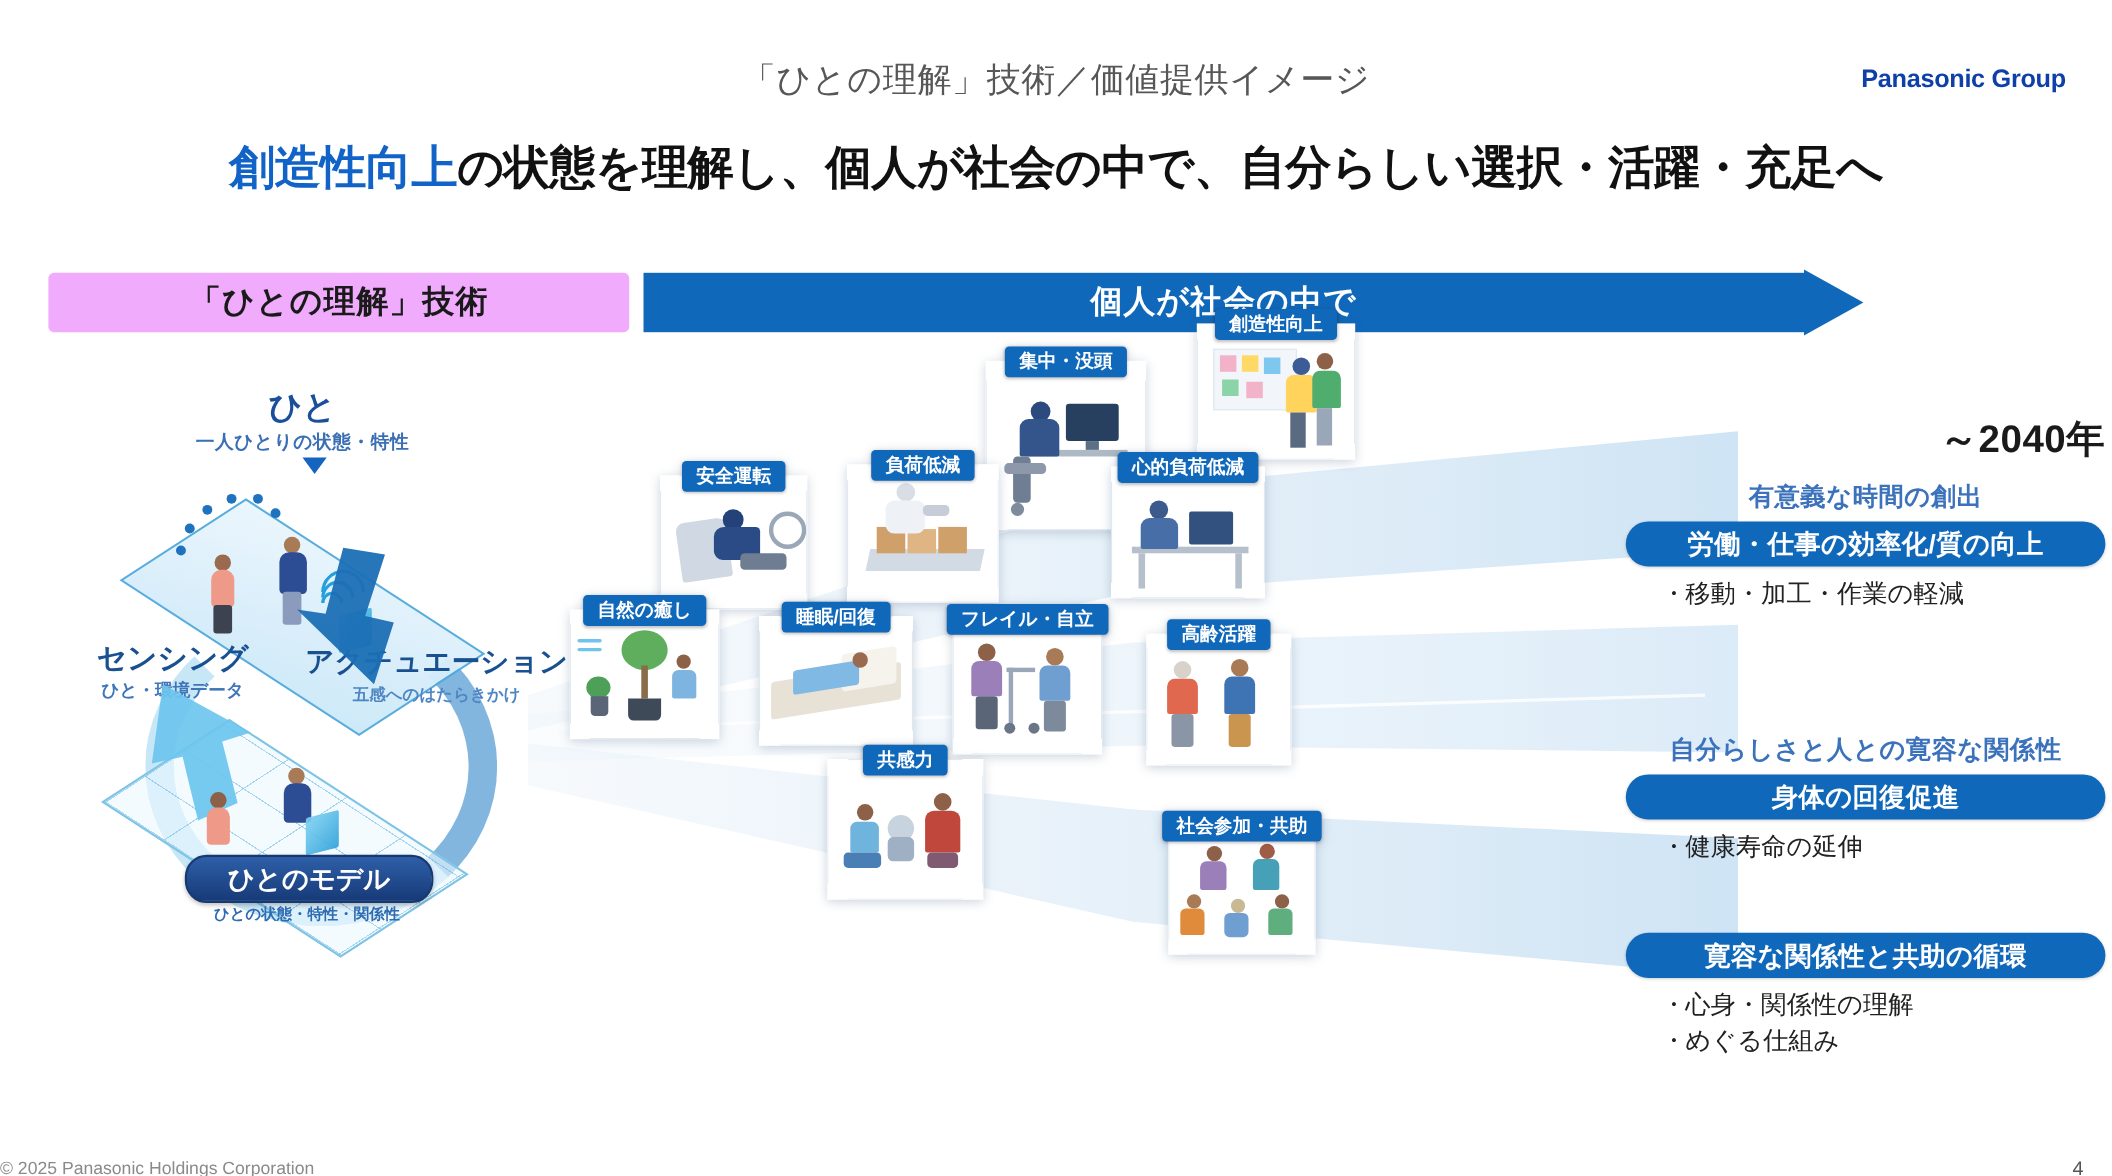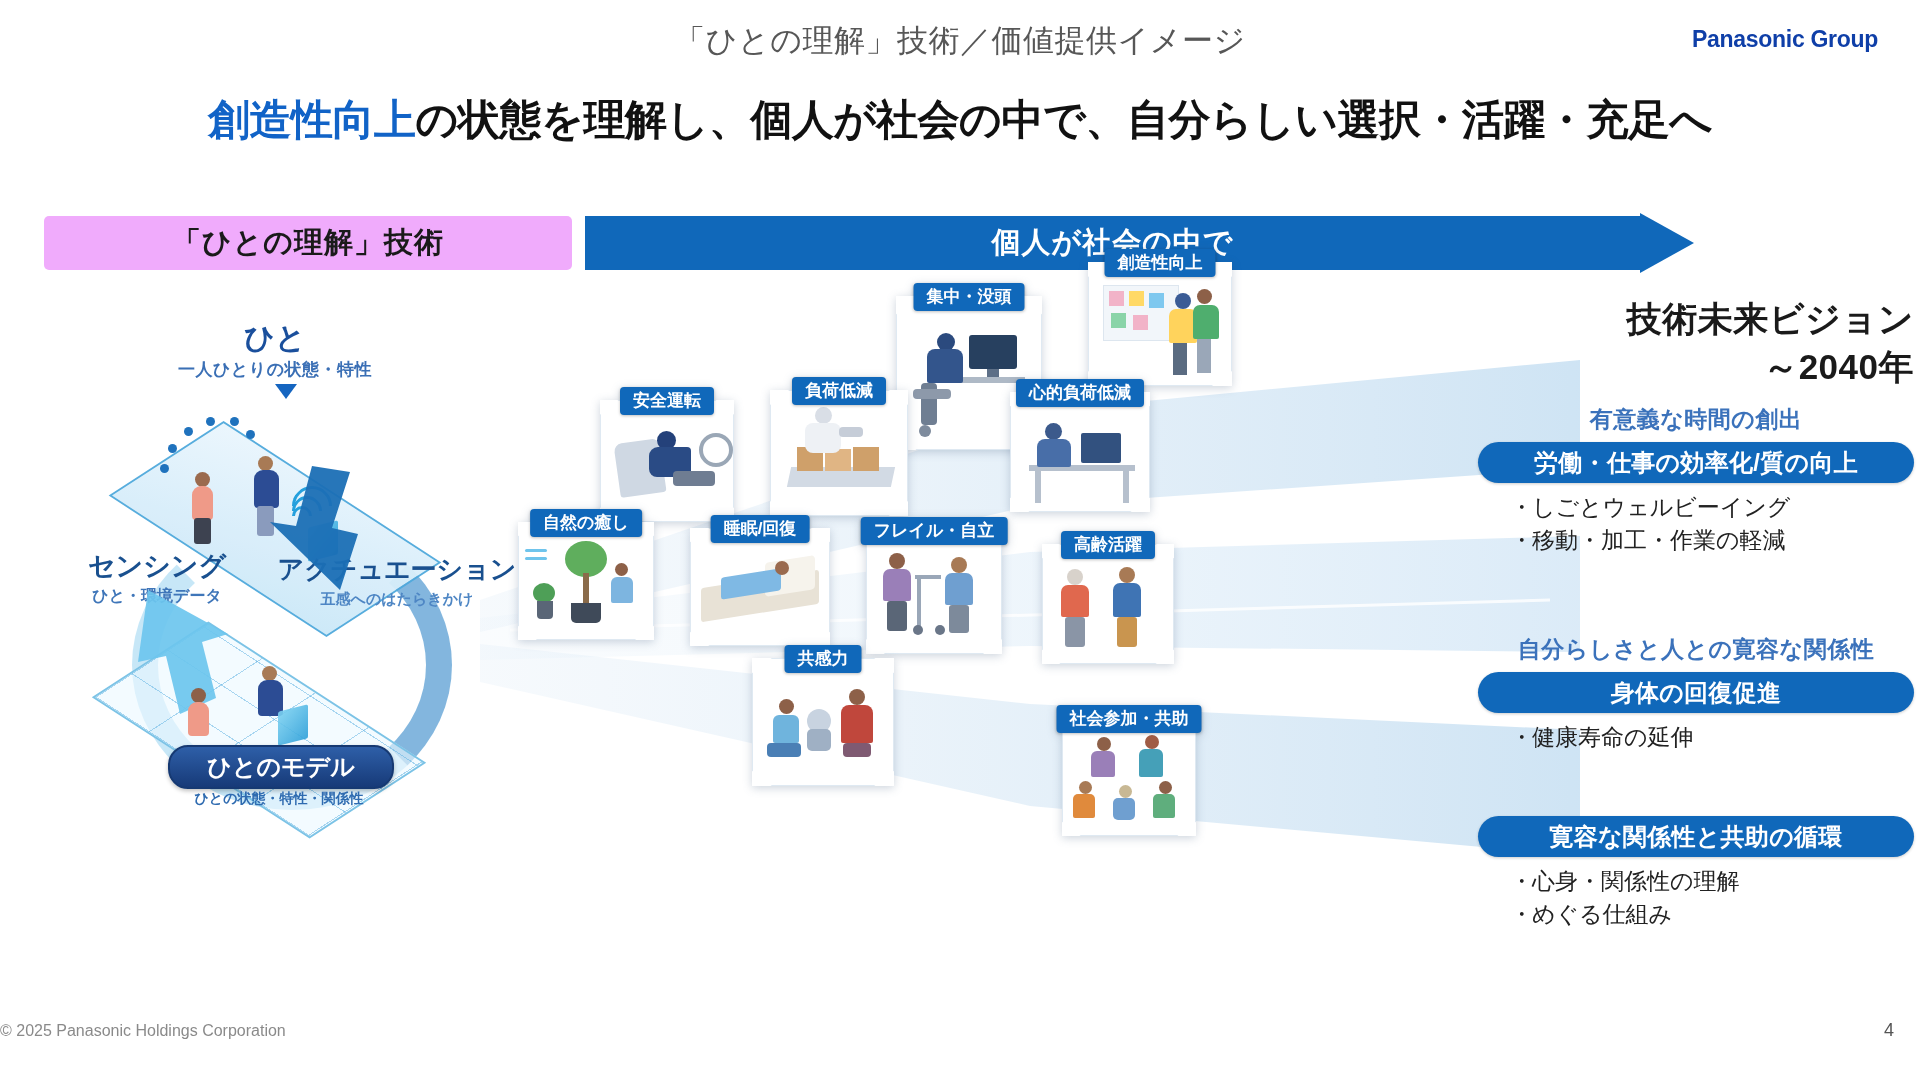--- a/index.html
+++ b/index.html
@@ -3,21 +3,21 @@
 <meta charset="utf-8">
 <style>
   html,body{margin:0;padding:0;}
   body{
     width:1920px;height:1069px;
     background:#ffffff;
     font-family:"Liberation Sans","DejaVu Sans",sans-serif;
     overflow:hidden;position:relative;
     -webkit-font-smoothing:antialiased;
   }
-  .slide{position:absolute;inset:0;}
+  .slide{position:absolute;inset:0;margin-top:32px;}
 
   
   .hdr-title{
     position:absolute;left:0;top:20px;width:1920px;text-align:center;
     font-size:31px;color:#575757;letter-spacing:.5px;font-weight:400;
   }
   .logo{
     position:absolute;right:42px;top:26px;
     font-size:23px;font-weight:bold;color:#0f3fa8;letter-spacing:-.3px;
   }
@@ -474,30 +474,28 @@
         <div class="p-head" style="left:56px;top:66px;width:13px;height:13px;background:#c8b894;"></div>
         <div class="p-rect" style="left:50px;top:79px;width:22px;height:22px;background:#6f9fd0;border-radius:5px;"></div>
         <div class="p-head" style="left:96px;top:62px;width:13px;height:13px;background:#8d6048;"></div>
         <div class="p-rect" style="left:90px;top:75px;width:22px;height:24px;background:#5fae7d;border-radius:5px 5px 2px 2px;"></div>
       </div>
     </div>
     <div class="hex-label" style="top:-13px;">社会参加・共助</div>
   </div>
 
   <div class="rpanel">
-    <div class="vision-t1">技術未来ビジョン</div>
     <div class="vision-t2">～2040年</div>
 
     <div class="sec" style="top:108px;">
       <div class="sec-lead">有意義な時間の創出</div>
       <div class="sec-pill">
         <span>労働・仕事の効率化/質の向上</span>
       </div>
       <ul class="sec-list">
-        <li>しごとウェルビーイング</li>
         <li>移動・加工・作業の軽減</li>
       </ul>
     </div>
 
     <div class="sec" style="top:338px;">
       <div class="sec-lead">自分らしさと人との寛容な関係性</div>
       <div class="sec-pill">
         <span>身体の回復促進</span>
       </div>
       <ul class="sec-list">

